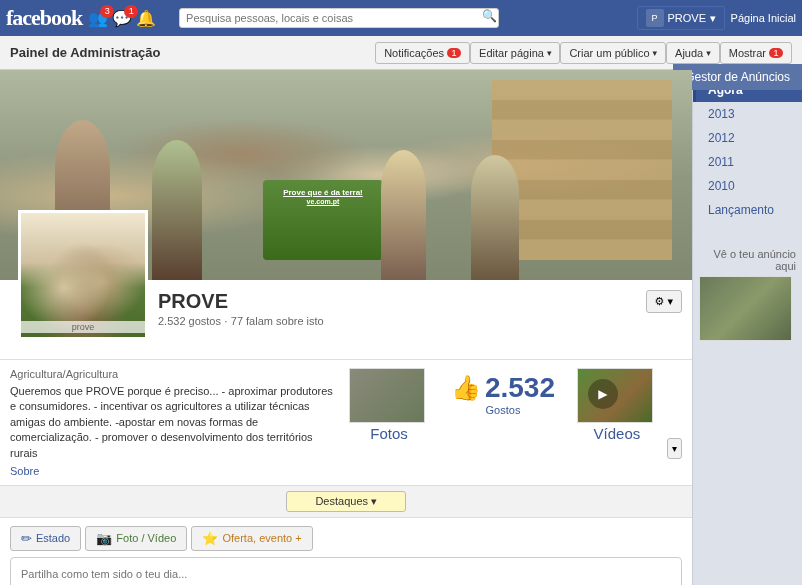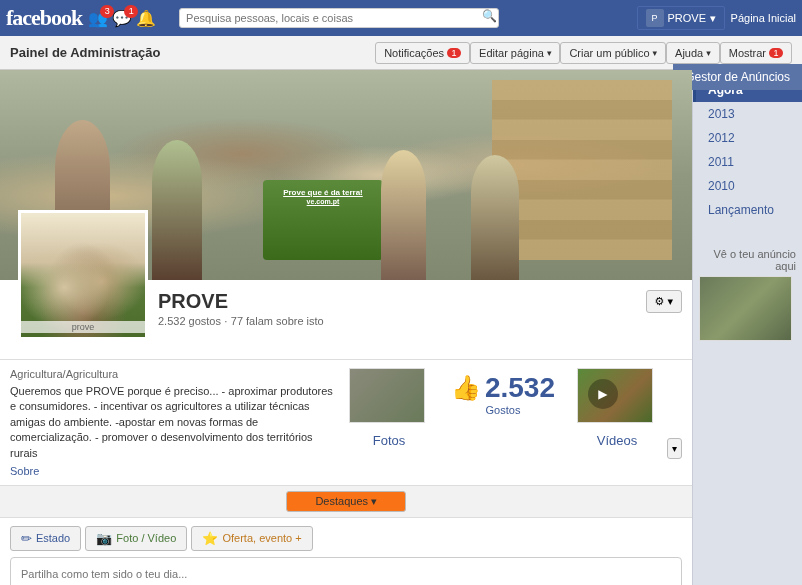--- a/index.html
+++ b/index.html
@@ -307,23 +307,23 @@
       background: 
         radial-gradient(ellipse at 50% 70%, #8a7a5a 0%, transparent 50%),
         linear-gradient(to bottom, #c0c0b0 0%, #a0a090 40%, #8a8a70 100%);
     }
     .thumb-field {
       background: 
         radial-gradient(ellipse at 50% 40%, #6a9a4a 0%, transparent 50%),
         linear-gradient(to bottom, #5a8a3a 0%, #4a7a2a 100%);
     }
     .page-photos-label {
-      font-size: 13px;
+      font-size: 15px;
       color: #3b5998;
-      margin-top: 10px;
+      margin-top: 2px;
     }
     .likes-block {
       text-align: center;
       padding: 4px 12px;
       cursor: pointer;
     }
     .likes-number {
       font-size: 28px;
       font-weight: bold;
       color: #3b5998;
@@ -338,21 +338,21 @@
     }
 
     
     #highlights-bar {
       background: #f2f2f2;
       border-bottom: 1px solid #ddd;
       padding: 5px 10px;
       text-align: center;
     }
     .highlights-btn {
-      background: #f97316;
+      background: #fef9c3;
       border: 1px solid #bbb;
       border-radius: 3px;
       padding: 3px 28px;
       font-size: 11px;
       color: #333;
       cursor: pointer;
     }
 
     
     #post-section {

